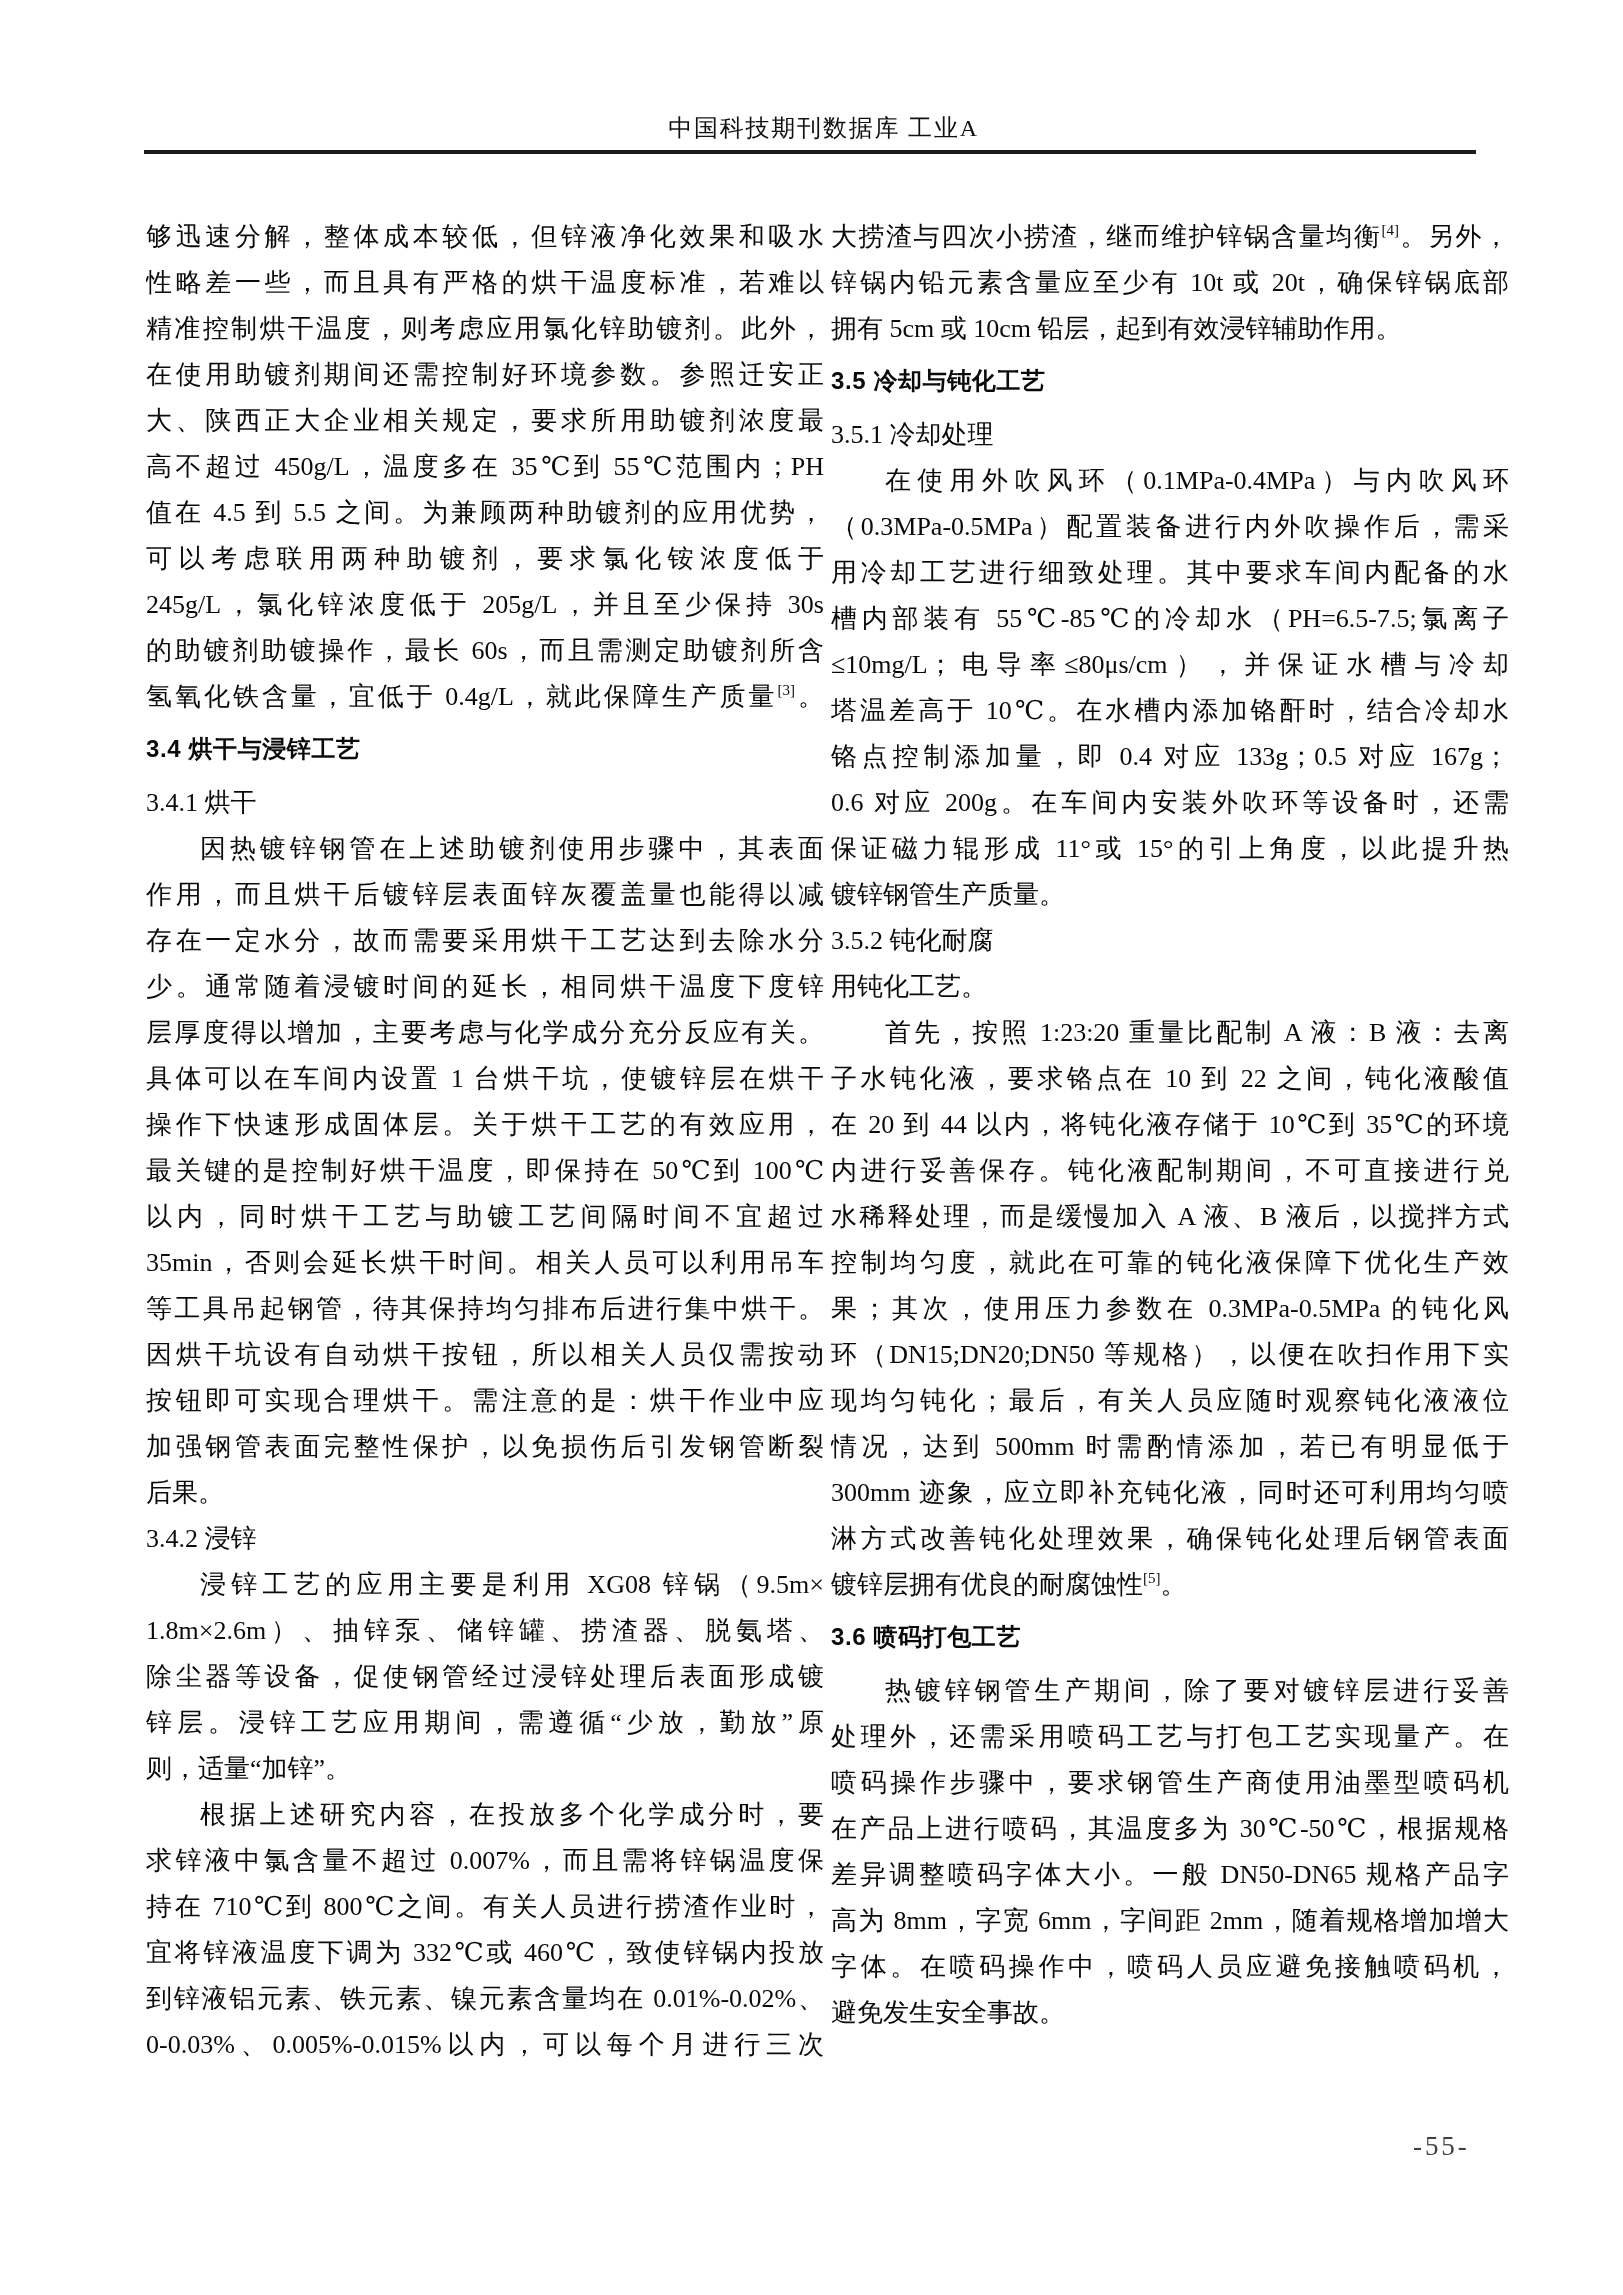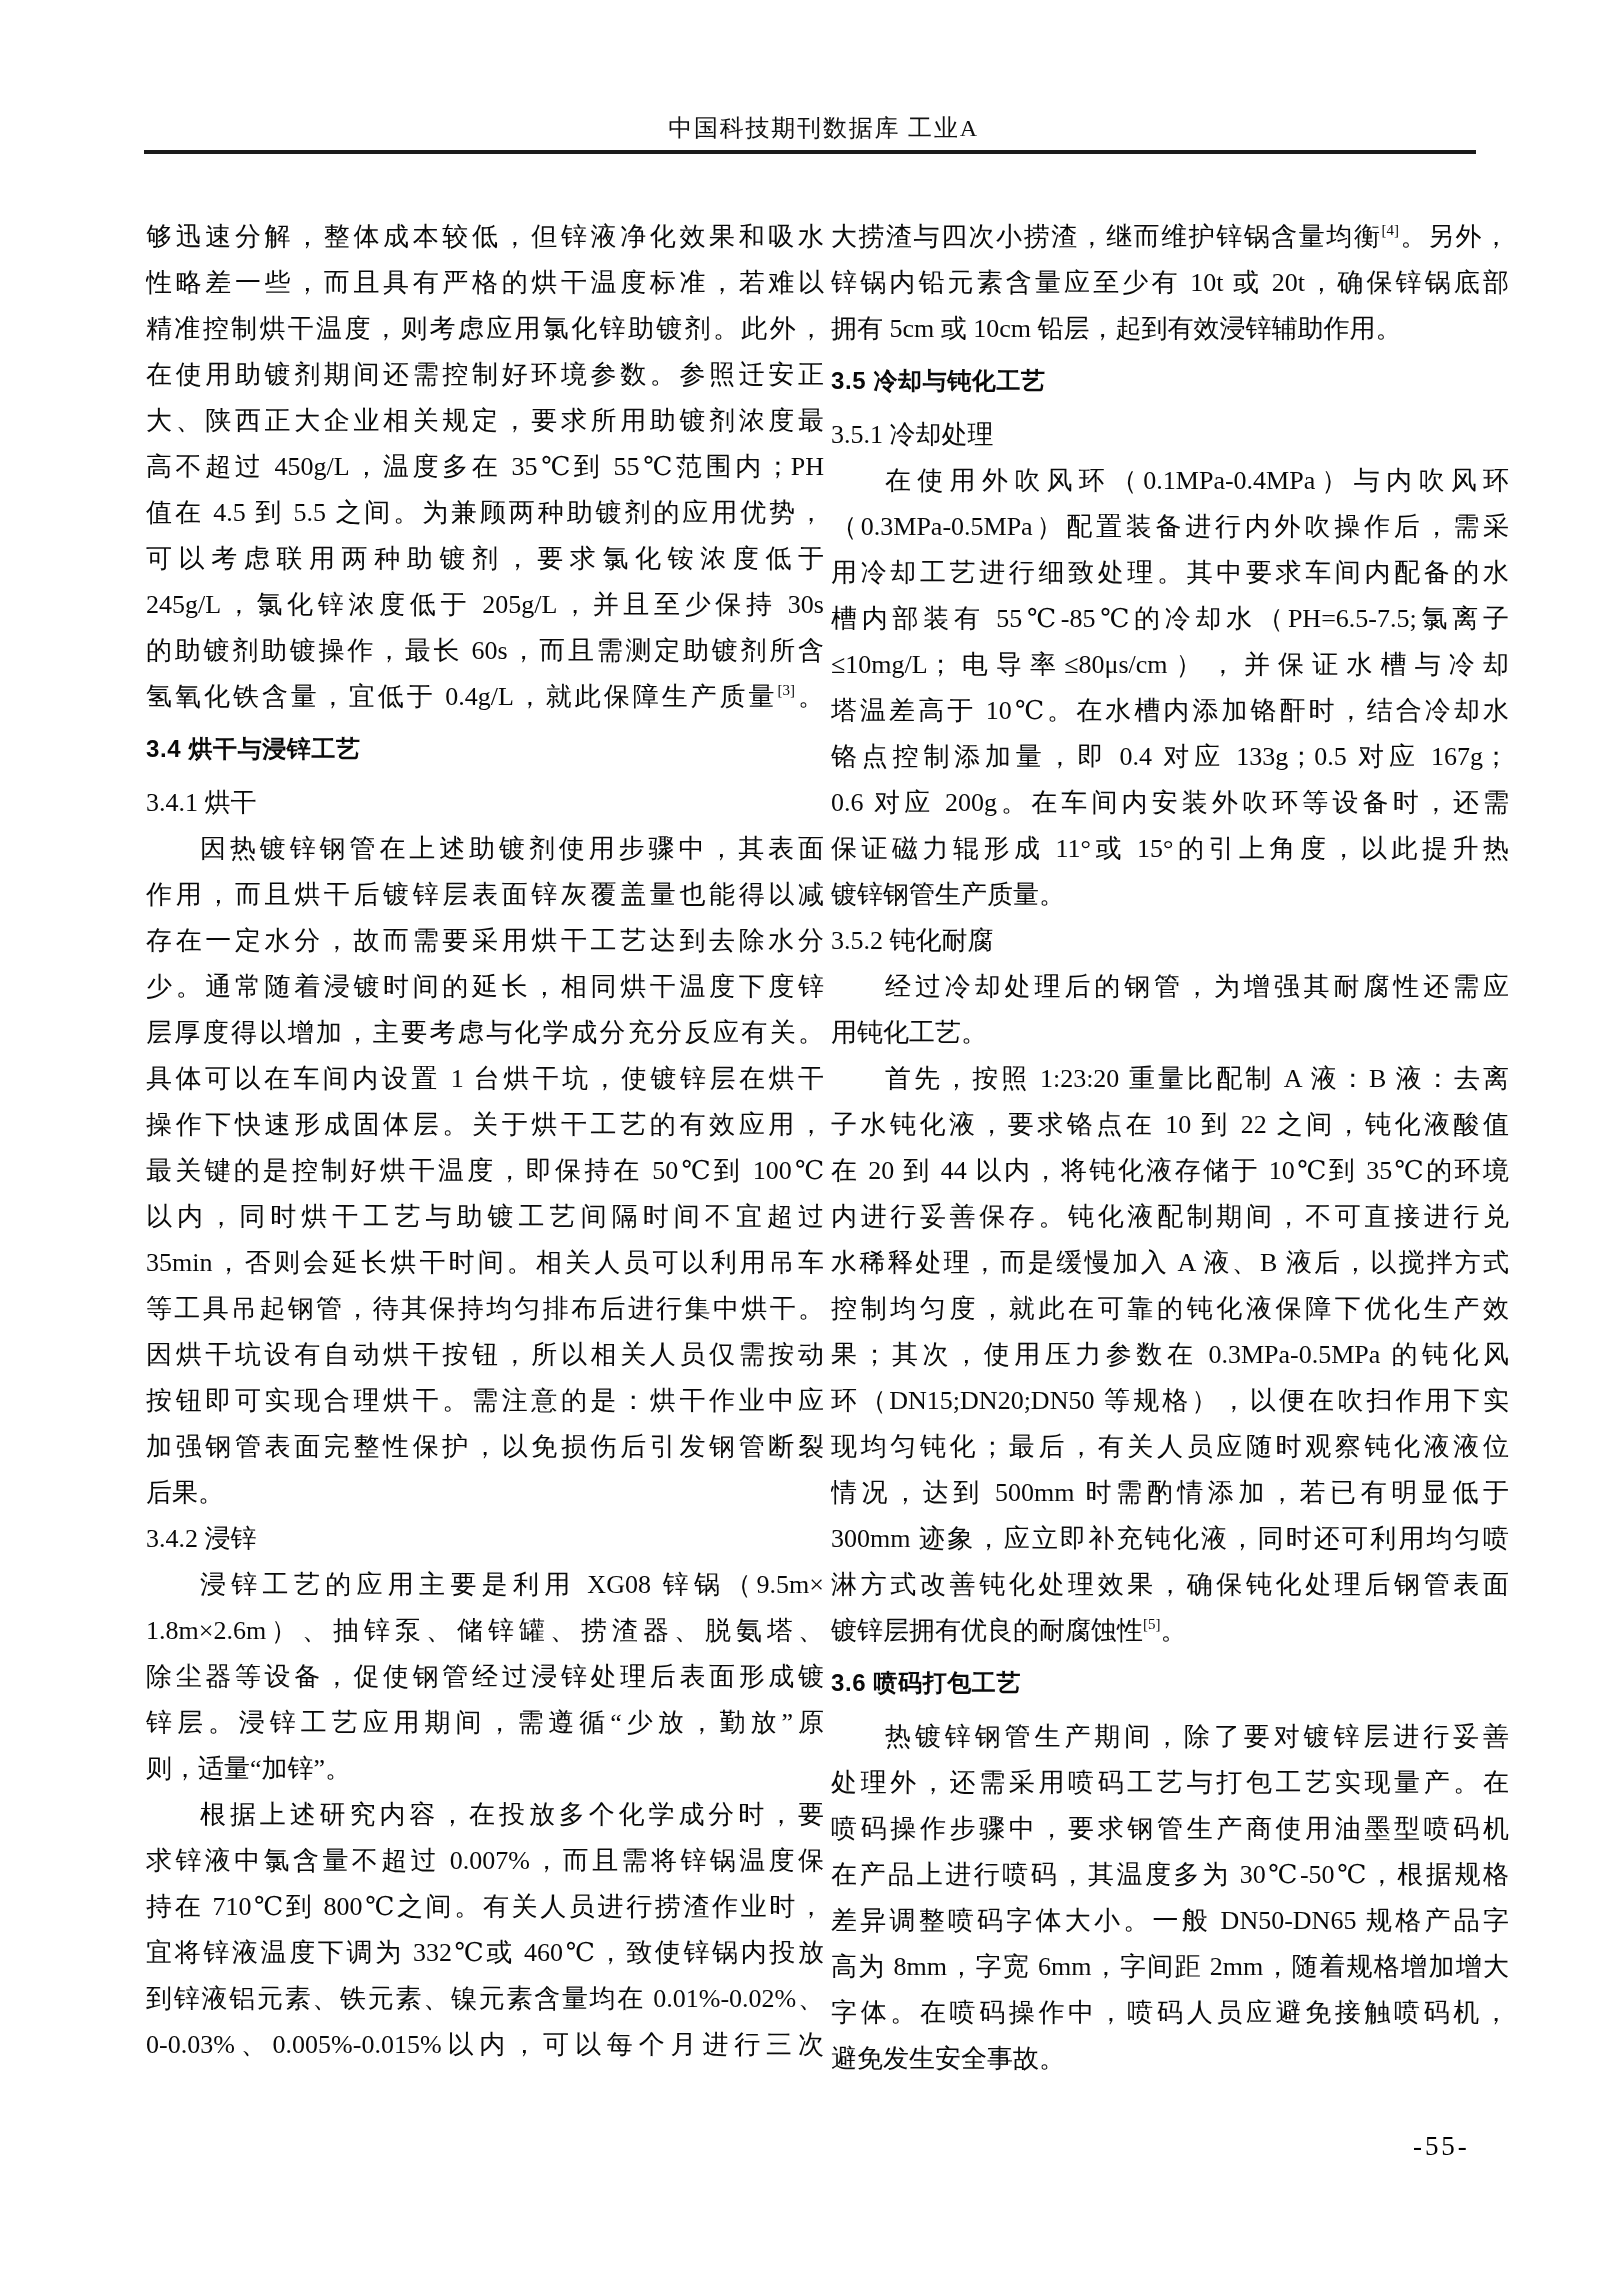--- a/index.html
+++ b/index.html
@@ -68,21 +68,21 @@
     font-size: 15px;
     line-height: 0;
     vertical-align: super;
   }
   .page-number {
     position: absolute;
     top: 2131px;
     left: 1413px;
     font-size: 27px;
     letter-spacing: 2.9px;
-    color: #000000;
+    color: #404040;
   }
 </style>
 </head>
 <body>
 
 <div class="page">
   <div class="journal-title">中国科技期刊数据库 工业A</div>
   <div class="header-rule"></div>
 
   <div class="cols">
@@ -138,21 +138,20 @@
         <div class="line body">（0.3MPa-0.5MPa）配置装备进行内外吹操作后，需采</div>
         <div class="line body">用冷却工艺进行细致处理。其中要求车间内配备的水</div>
         <div class="line body">槽内部装有 55℃-85℃的冷却水（PH=6.5-7.5;氯离子</div>
         <div class="line body">≤10mg/L；电导率≤80μs/cm），并保证水槽与冷却</div>
         <div class="line body">塔温差高于 10℃。在水槽内添加铬酐时，结合冷却水</div>
         <div class="line body">铬点控制添加量，即 0.4 对应 133g；0.5 对应 167g；</div>
         <div class="line body">0.6 对应 200g。在车间内安装外吹环等设备时，还需</div>
         <div class="line body">保证磁力辊形成 11°或 15°的引上角度，以此提升热</div>
         <div class="line body end">镀锌钢管生产质量。</div>
         <div class="line subheading">3.5.2 钝化耐腐</div>
-        <div class="line body ind">经过冷却处理后的钢管，为增强其耐腐性还需应</div>
         <div class="line body end">用钝化工艺。</div>
         <div class="line body ind">首先，按照 1:23:20 重量比配制 A 液：B 液：去离</div>
         <div class="line body">子水钝化液，要求铬点在 10 到 22 之间，钝化液酸值</div>
         <div class="line body">在 20 到 44 以内，将钝化液存储于 10℃到 35℃的环境</div>
         <div class="line body">内进行妥善保存。钝化液配制期间，不可直接进行兑</div>
         <div class="line body">水稀释处理，而是缓慢加入 A 液、B 液后，以搅拌方式</div>
         <div class="line body">控制均匀度，就此在可靠的钝化液保障下优化生产效</div>
         <div class="line body">果；其次，使用压力参数在 0.3MPa-0.5MPa 的钝化风</div>
         <div class="line body">环（DN15;DN20;DN50 等规格），以便在吹扫作用下实</div>
         <div class="line body">现均匀钝化；最后，有关人员应随时观察钝化液液位</div>

